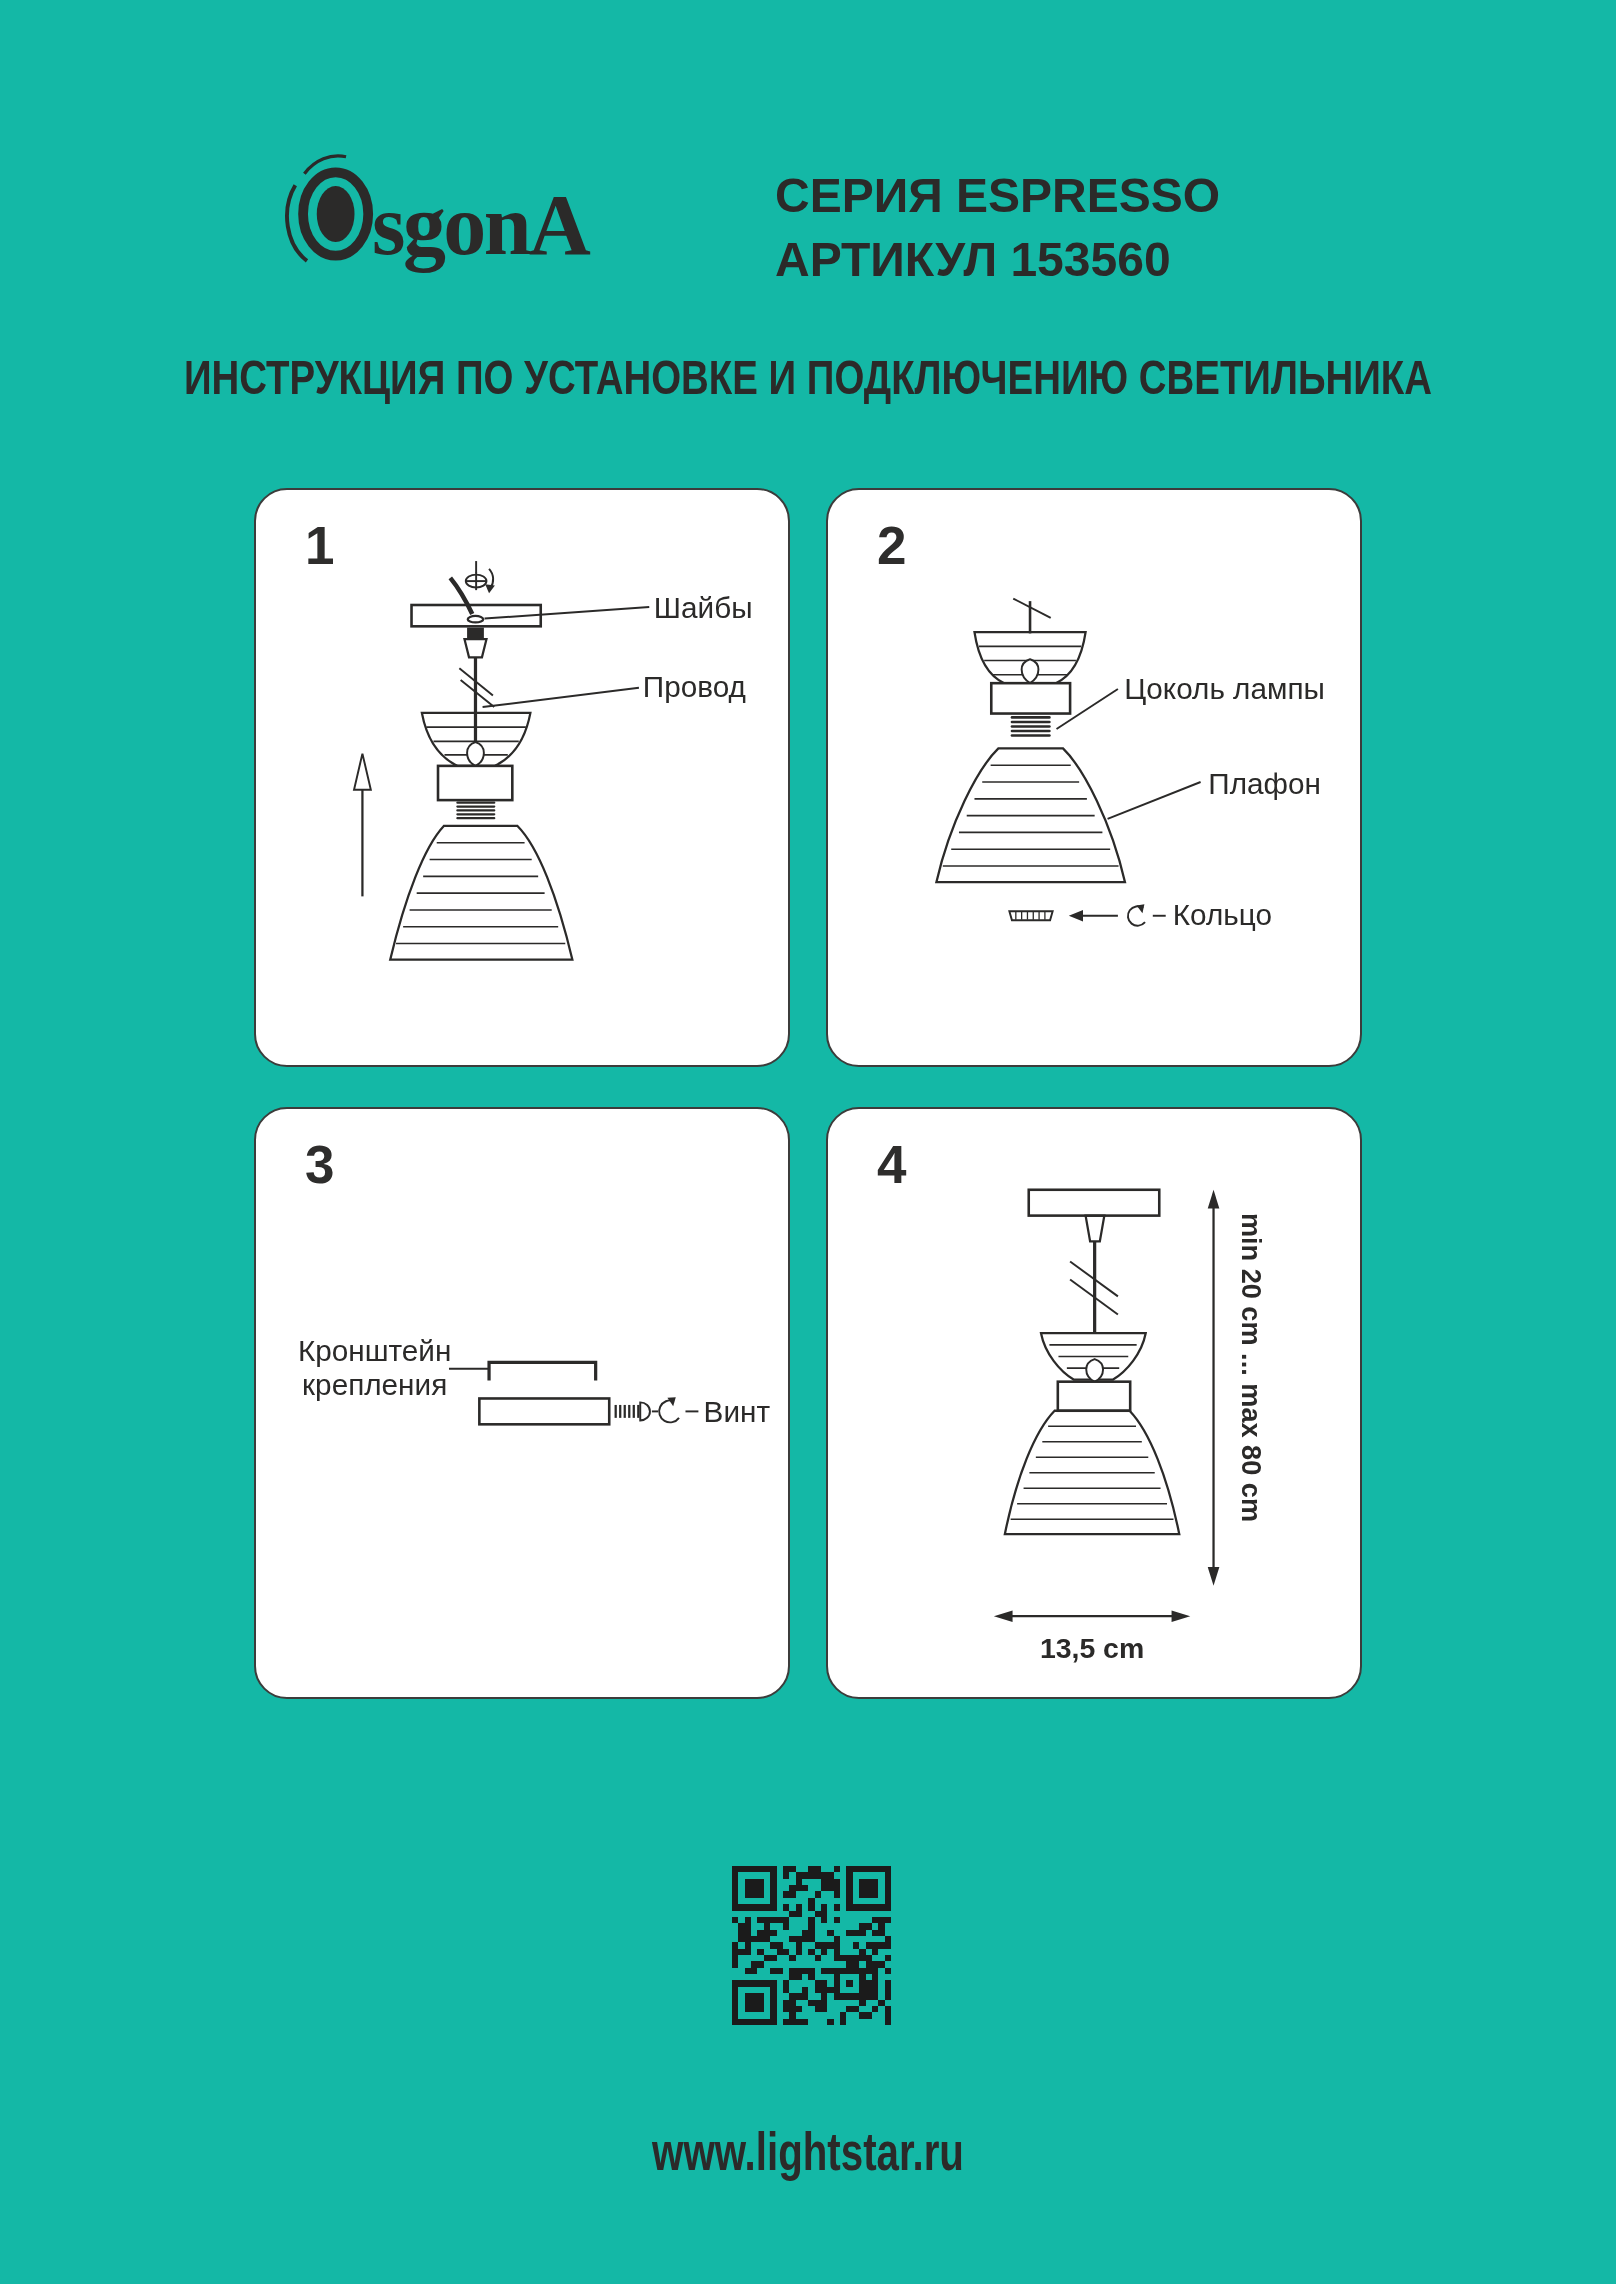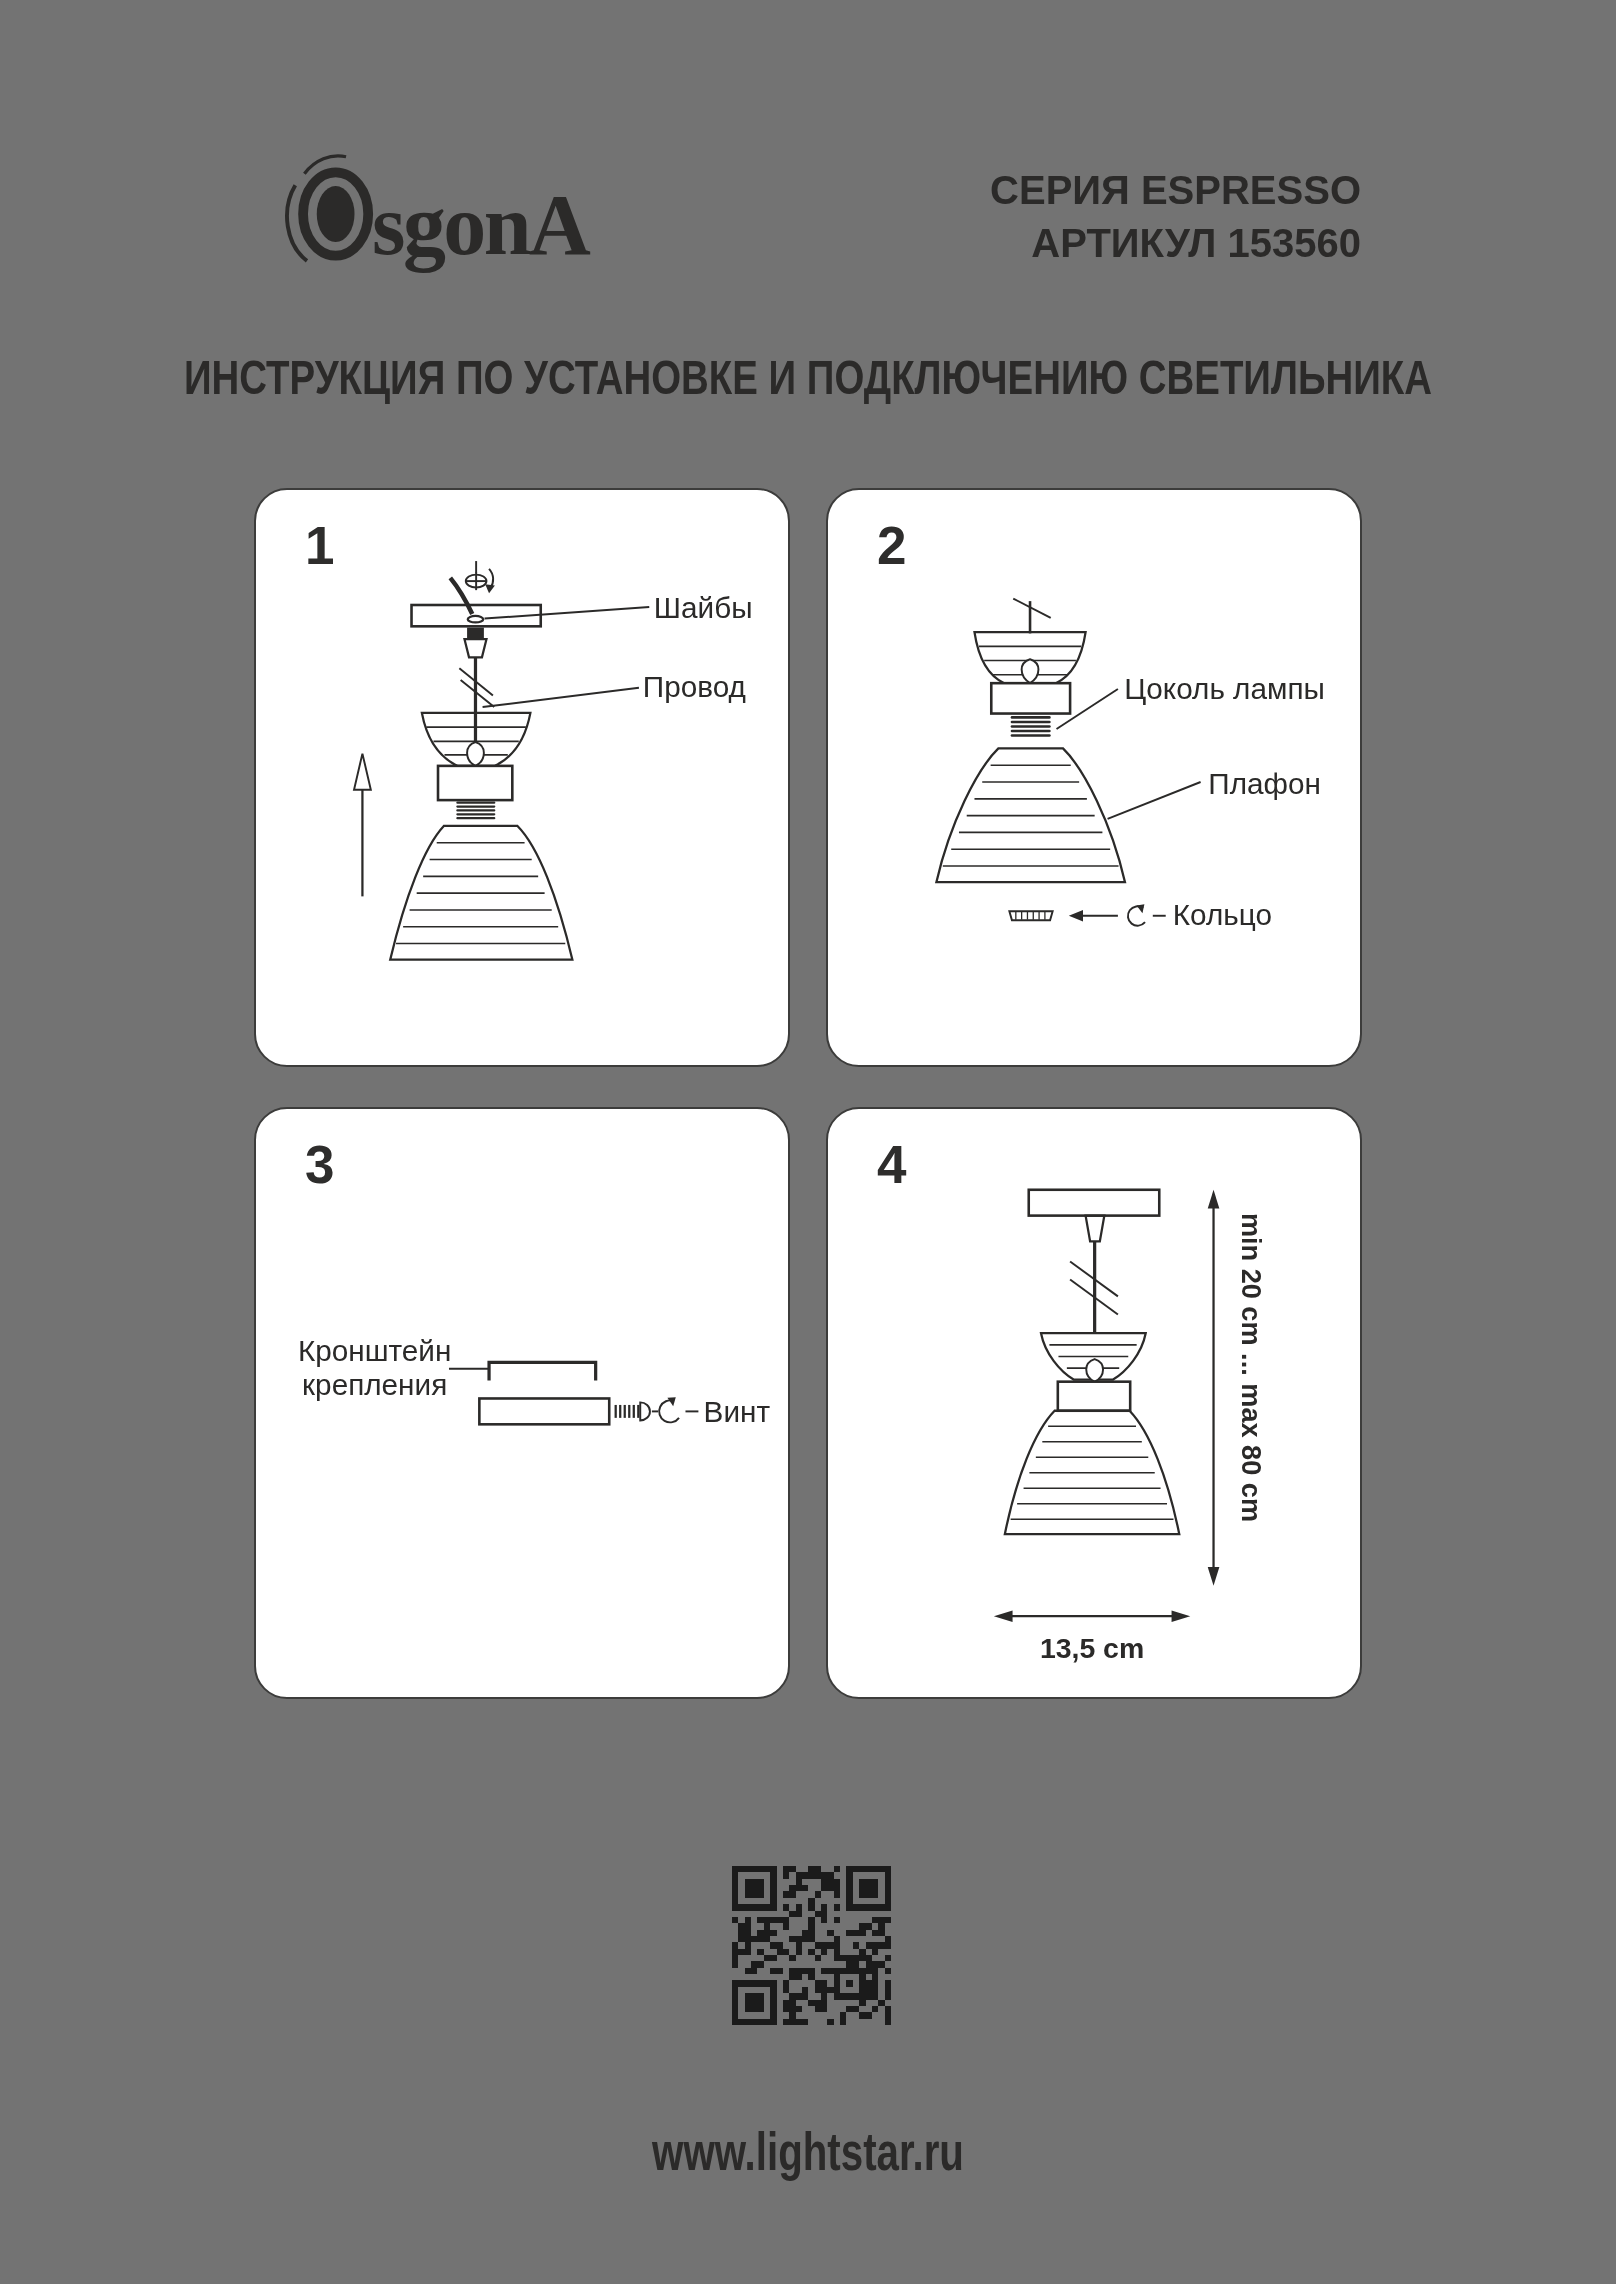--- a/index.html
+++ b/index.html
@@ -1,28 +1,28 @@
 <!DOCTYPE html>
 <html style="font-size:10.4px"><head>
 <meta charset="utf-8">
 <style>
   html,body{margin:0;padding:0;background:#ffffff;}
   .page{
-    position:relative;width:1616px;height:2284px;background:#737373;
+    position:relative;width:1616px;height:2284px;background:#14b8a6;
     font-family:"Liberation Sans",sans-serif;color:#2b2a29;overflow:hidden;
   }
   
   .logo{position:absolute;left:273px;top:145px;width:417px;height:140px;}
   .logo svg{display:block;}
   .brand-rest{
     font-family:"Liberation Serif",serif;font-weight:700;
   }
   .head-right{
     position:absolute;right:255px;top:164px;width:586px;
-    text-align:right;font-weight:700;font-size:40px;line-height:1.33;
+    text-align:left;font-weight:700;font-size:48px;line-height:1.33;
     letter-spacing:0px;color:#2b2a29;white-space:nowrap;
   }
   .doc-title{
     position:absolute;left:0;top:350px;width:1616px;text-align:center;
     font-weight:700;font-size:48px;color:#2b2a29;white-space:nowrap;
     transform:scaleX(0.80);transform-origin:50% 50%;
   }
   
   .panel{
     position:absolute;box-sizing:border-box;background:#fff;

